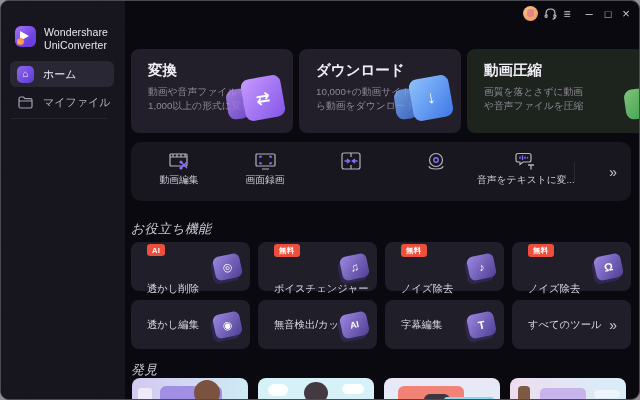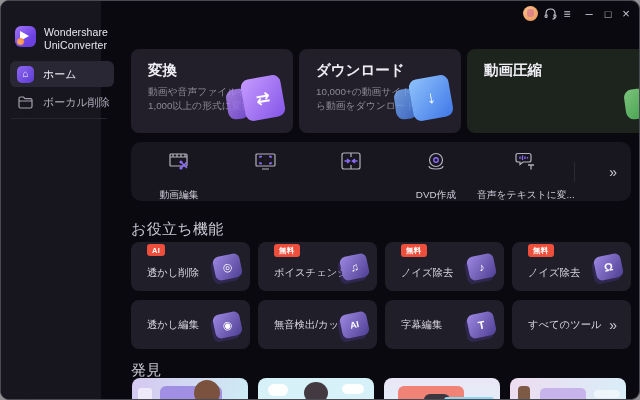--- a/index.html
+++ b/index.html
@@ -1,67 +1,67 @@
 <!DOCTYPE html>
 <html><head>
 <meta charset="utf-8">
 <style>
   html,body{margin:0;padding:0;background:#8f8f94;font-family:"Liberation Sans","DejaVu Sans",sans-serif;}
   .stage{position:relative;width:640px;height:400px;overflow:hidden;}
   .window{position:absolute;inset:0;background:#0a090f;border:1px solid #4a4a52;border-radius:9px;overflow:hidden;box-sizing:border-box;}
 
   
-  .sidebar{position:absolute;left:0;top:0;width:100px;height:100%;background:#17151e;
+  .sidebar{position:absolute;left:0;top:0;width:124px;height:100%;background:#17151e;
     background-image:radial-gradient(#201d29 0.8px,transparent 0.8px);background-size:9px 9px;}
   .brand{position:absolute;left:14px;top:25px;display:flex;gap:8px;align-items:flex-start;}
   .brand-logo{width:21px;height:21px;border-radius:6px;background:linear-gradient(135deg,#9a6cf8 10%,#6b3fe0 70%);position:relative;flex:0 0 auto;}
   .brand-logo:before{content:"";position:absolute;left:5px;top:5px;width:0;height:0;border-left:9px solid #fff;border-top:5.5px solid transparent;border-bottom:5.5px solid transparent;}
   .brand-logo:after{content:"";position:absolute;left:2px;bottom:2px;width:7px;height:7px;border-radius:50%;background:radial-gradient(circle at 40% 60%,#ffb25e,#f2784a);}
   .brand-text{color:#e9e7ef;font-size:10.5px;line-height:13px;letter-spacing:.1px;}
   .nav-item{position:absolute;left:9px;width:104px;height:26px;border-radius:6px;display:flex;align-items:center;gap:9px;padding-left:7px;box-sizing:border-box;color:#b3afbf;font-size:11px;cursor:pointer;}
   .nav-item.active{background:#2a2735;color:#eceaf2;}
   .nav-home-badge{width:17px;height:17px;border-radius:5px;background:linear-gradient(135deg,#8f68f2,#5d3bd2);display:flex;align-items:center;justify-content:center;color:#fff;font-size:10px;line-height:1;}
   .nav-ic{width:17px;height:17px;display:flex;align-items:center;justify-content:center;}
   .side-divider{position:absolute;left:10px;top:117px;width:96px;height:1px;background:#262430;}
 
   
   .tb{position:absolute;top:4px;height:17px;display:flex;align-items:center;justify-content:center;color:#c8c6d0;font-size:12px;cursor:pointer;}
   .avatar{left:522px;width:15px;height:15px;border-radius:50%;background:radial-gradient(circle at 35% 30%,#f8c08a,#ec9257);top:5px;position:absolute;cursor:pointer;}
   .avatar i{position:absolute;left:4px;top:3px;width:7px;height:8px;border-radius:3px;background:rgba(214,110,140,.65);}
   .ctl{position:absolute;width:16px;}
 
   
-  .main-title{position:absolute;color:#cbc8d4;font-size:15px;letter-spacing:.3px;}
+  .main-title{position:absolute;color:#cbc8d4;font-size:13px;letter-spacing:.3px;font-style:italic;}
 
   .hero{position:absolute;top:48px;height:84px;border-radius:8px;background:#221f2b;overflow:hidden;cursor:pointer;}
   .hero.green{background:#1d231d;}
   .hero h3{margin:0;position:absolute;left:17px;top:12px;font-size:14.5px;font-weight:bold;color:#efedf4;}
   .hero p{margin:0;position:absolute;left:17px;top:36px;width:106px;font-size:9.8px;line-height:13.5px;color:#8d8997;}
   .hero-art{position:absolute;right:8px;bottom:6px;width:58px;height:52px;}
   .art-back,.art-front{position:absolute;border-radius:8px;}
   .art-back{left:0;top:14px;width:22px;height:30px;transform:rotate(-8deg);opacity:.85;}
   .art-front{right:2px;top:2px;width:40px;height:42px;transform:rotate(-10deg);display:flex;align-items:center;justify-content:center;color:#fff;font-size:17px;font-weight:bold;}
   .hero.purple .art-back{background:linear-gradient(135deg,#b98ef9,#7b4fe2);}
   .hero.purple .art-front{background:linear-gradient(135deg,#c79bff,#8455e8);}
   .hero.blue .art-back{background:linear-gradient(135deg,#7fb2f8,#3f6fd9);}
   .hero.blue .art-front{background:linear-gradient(135deg,#8fc3fb,#3f77e8);}
   .hero.greenic .art-back{background:linear-gradient(135deg,#8fe08f,#45b552);}
   .hero.greenic .art-front{background:linear-gradient(135deg,#9ae887,#4cbf4f);}
 
   .toolstrip{position:absolute;left:130px;top:141px;width:500px;height:59px;background:#18161f;border-radius:10px;}
   .tool{position:absolute;top:0;width:88px;height:59px;text-align:center;cursor:pointer;}
   .tool .t-ic{margin:9px auto 0;width:22px;height:20px;display:flex;align-items:center;justify-content:center;}
-  .tool .t-label{margin-top:18px;font-size:9.8px;color:#cfccda;white-space:nowrap;}
+  .tool .t-label{margin-top:3px;font-size:9.8px;color:#cfccda;white-space:nowrap;}
   .strip-div{position:absolute;left:443px;top:20px;width:1px;height:20px;background:#2c2936;}
   .strip-more{position:absolute;right:14px;top:0;height:59px;display:flex;align-items:center;color:#cfccda;font-size:14px;cursor:pointer;}
 
   .fcard{position:absolute;width:119px;height:49px;background:#201e29;border-radius:8px;cursor:pointer;}
   .fbadge{position:absolute;left:16px;top:2px;background:#ee4f3c;color:#fff;font-size:7.5px;font-weight:bold;padding:1.5px 5px;border-radius:3px;letter-spacing:.3px;}
   .flabel{position:absolute;left:16px;font-size:10.3px;color:#dcd9e4;white-space:nowrap;}
-  .fcard.badged .flabel{top:24px;text-align:center;}
+  .fcard.badged .flabel{top:40px;text-align:center;}
   .fcard.plain .flabel{top:50%;transform:translateY(-50%);}
   .fic{position:absolute;right:9px;top:50%;transform:translateY(-50%) rotate(-12deg);width:27px;height:24px;border-radius:6px;
     background:linear-gradient(135deg,#9d88e2,#4e3f93);display:flex;align-items:center;justify-content:center;color:#fff;font-size:11px;font-weight:bold;
     box-shadow:-3px 3px 0 rgba(60,48,110,.55);}
   .farrow{position:absolute;right:14px;top:50%;transform:translateY(-50%);color:#cfccda;font-size:14px;}
 
   .thumb{position:absolute;top:377px;width:116px;height:40px;border-radius:8px;overflow:hidden;cursor:pointer;}
   .thumb .shape{position:absolute;}
 
   svg{display:block;}
@@ -85,21 +85,21 @@
       <span class="nav-home-badge">⌂</span>
       <span>ホーム</span>
     </div>
 
     <div class="nav-item" style="top:88px;">
       <span class="nav-ic">
         <svg width="15" height="13" viewBox="0 0 15 13">
               <path d="M1 2.5 Q1 1 2.5 1 L5.5 1 L7 2.6 L12.5 2.6 Q14 2.6 14 4 L14 10.5 Q14 12 12.5 12 L2.5 12 Q1 12 1 10.5 Z M1 5 L14 5" fill="none" stroke="#a5a1b0" stroke-width="1.2"></path>
             </svg>
       </span>
-      <span>ボーカル削除</span>
+      <span>マイファイル</span>
     </div>
 
     <div class="side-divider"></div>
 
   </div>
 
   <div class="avatar">
         <i></i>
       </div>
   <div class="tb" style="left:541px;width:16px;">
@@ -123,20 +123,21 @@
   <div class="hero blue" style="left:298px;width:162px;">
     <h3>ダウンロード</h3>
     <p>10,000+の動画サイトから動画をダウンロード</p>
     <div class="hero-art blue">
       <div class="art-back"></div>
       <div class="art-front">↓</div>
     </div>
   </div>
   <div class="hero green greenic" style="left:466px;width:196px;padding-left:28px;">
     <h3>動画圧縮</h3>
+    <p>画質を落とさずに動画や音声ファイルを圧縮</p>
     <div class="hero-art greenic">
       <div class="art-back"></div>
       <div class="art-front">▶</div>
     </div>
   </div>
 
   <div class="toolstrip">
     <div class="tool" style="left:4px;">
       <div class="t-ic">
         <svg width="21" height="19" viewBox="0 0 21 19">
@@ -148,38 +149,38 @@
       </div>
       <div class="t-label">動画編集</div>
     </div>
     <div class="tool" style="left:90px;">
       <div class="t-ic">
         <svg width="21" height="19" viewBox="0 0 21 19">
               <path d="M2 2 L19 2 Q20 2 20 3 L20 13 Q20 14 19 14 L2 14 Q1 14 1 13 L1 3 Q1 2 2 2 Z M7 17 L14 17" fill="none" stroke="#b5b2c0" stroke-width="1.2"></path>
               <path d="M5 6 L5 4.5 L7 4.5 M14 4.5 L16 4.5 L16 6 M16 10 L16 11.5 L14 11.5 M7 11.5 L5 11.5 L5 10" fill="none" stroke="#8b6cf7" stroke-width="1.4"></path>
             </svg>
       </div>
+      <div class="t-label">画面録画</div>
     </div>
     <div class="tool" style="left:176px;">
       <div class="t-ic">
         <svg width="20" height="18" viewBox="0 0 20 18">
               <path d="M3 1 L17 1 Q19 1 19 3 L19 15 Q19 17 17 17 L3 17 Q1 17 1 15 L1 3 Q1 1 3 1 Z M10 1 L10 5 M10 13 L10 17" fill="none" stroke="#b5b2c0" stroke-width="1.2"></path>
               <path d="M3.5 9 L7.5 9 M6 7 L8.5 9 L6 11 M16.5 9 L12.5 9 M14 7 L11.5 9 L14 11" fill="none" stroke="#8b6cf7" stroke-width="1.5"></path>
             </svg>
       </div>
     </div>
     <div class="tool" style="left:261px;">
       <div class="t-ic">
         <svg width="20" height="19" viewBox="0 0 20 19">
               <circle cx="10" cy="8" r="6.5" fill="none" stroke="#b5b2c0" stroke-width="1.2"></circle>
               <circle cx="10" cy="8" r="2.2" fill="none" stroke="#8b6cf7" stroke-width="1.4"></circle>
               <path d="M3 14 Q3 17 10 17 Q17 17 17 14" fill="none" stroke="#b5b2c0" stroke-width="1.2"></path>
             </svg>
       </div>
-      <div class="t-label">DVD作成</div>
     </div>
     <div class="tool" style="left:346px;width:96px;">
       <div class="t-ic">
         <svg width="21" height="19" viewBox="0 0 21 19">
               <path d="M3 1.5 L14 1.5 Q16 1.5 16 3.5 L16 8 Q16 10 14 10 L8 10 L5 12.5 L5 10 L3 10 Q1 10 1 8 L1 3.5 Q1 1.5 3 1.5 Z" fill="none" stroke="#b5b2c0" stroke-width="1.2"></path>
               <path d="M5 4.5 L5 7 M7.5 3.5 L7.5 8 M10 4.5 L10 7 M12.5 5 L12.5 6.5" stroke="#8b6cf7" stroke-width="1.3"></path>
               <path d="M13 13 L19 13 M16 13 L16 17.5" stroke="#b5b2c0" stroke-width="1.3"></path>
             </svg>
       </div>
       <div class="t-label">音声をテキストに変...</div>

